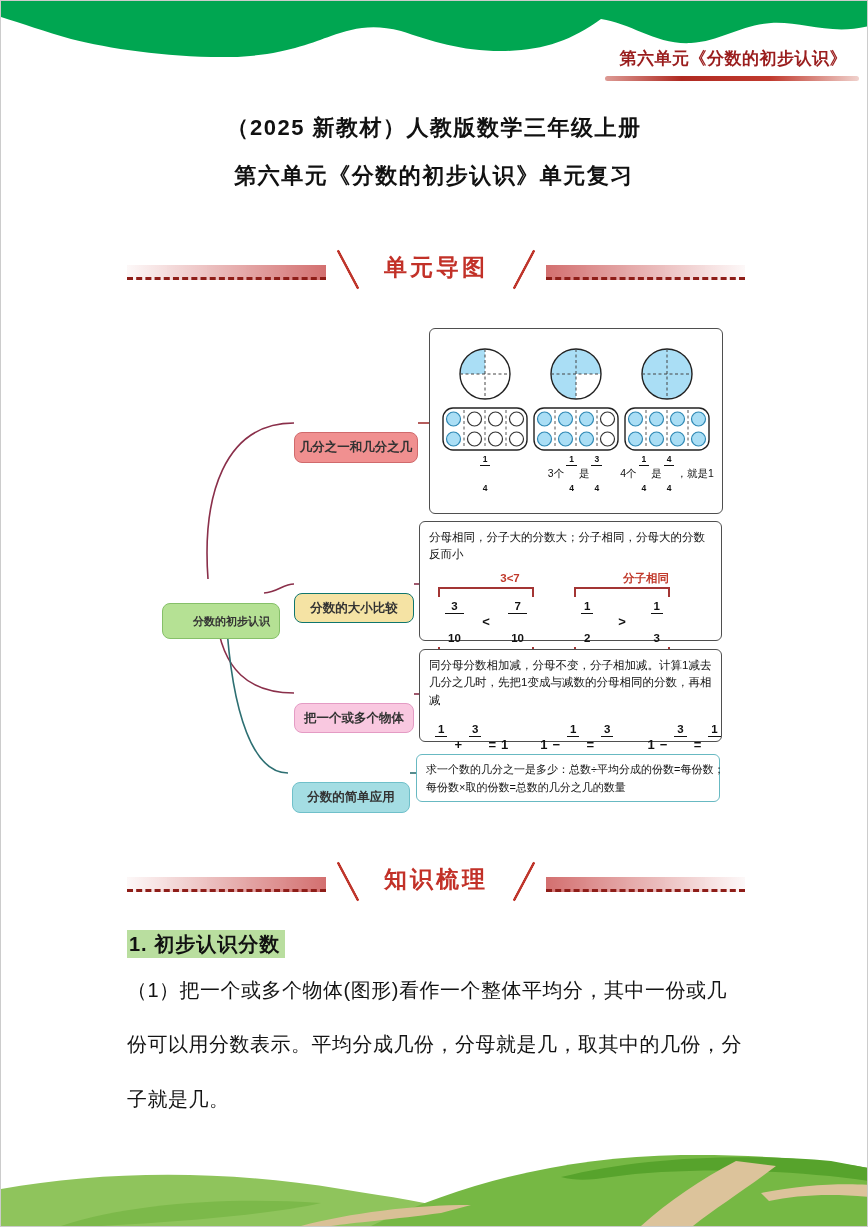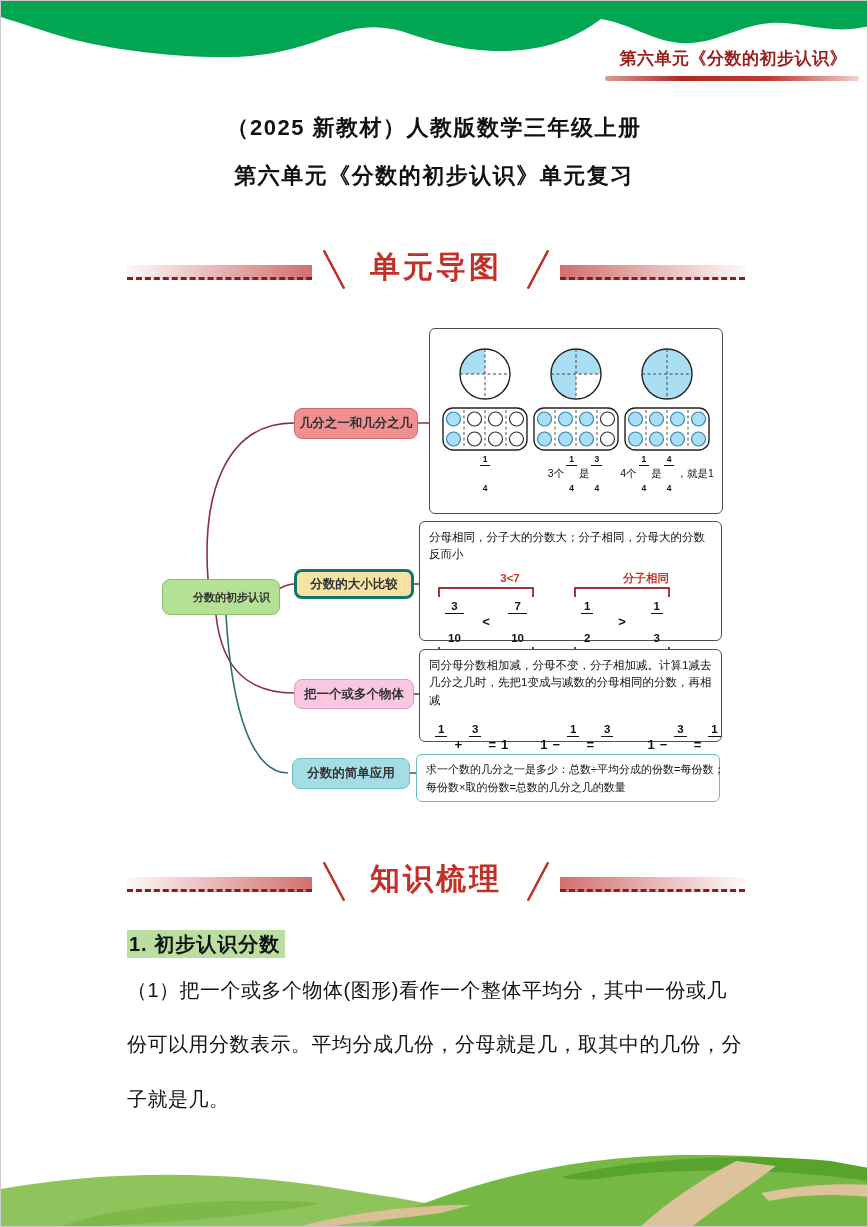--- a/index.html
+++ b/index.html
@@ -24,30 +24,30 @@
   .doc-title.l2 { top:160px; }
 
   
   .banner { position:absolute; left:126px; width:618px; height:48px; display:flex; align-items:center; }
   .bbar { flex:1; height:12px; position:relative; top:3px; }
   .bbar.left  { background:linear-gradient(to right, rgba(222,130,130,0.05), rgba(203,86,86,0.85)); border-bottom:3px dashed #8e1d18; }
   .bbar.right { background:linear-gradient(to right, rgba(203,86,86,0.85), rgba(222,130,130,0.05)); border-bottom:3px dashed #8e1d18; }
   .slash { width:44px; border-top:3.5px solid #bf362c; border-radius:2px; }
   .slash.back { transform:rotate(62deg);  margin:0 12px 0 0; }
   .slash.fwd  { transform:rotate(-62deg); margin:0 0 0 12px; }
-  .banner-label { font-size:30px; font-weight:700; color:#c23128; letter-spacing:3px; white-space:nowrap; position:relative; top:-2px; padding:0 2px; }
+  .banner-label { font-size:23px; font-weight:700; color:#c23128; letter-spacing:3px; white-space:nowrap; position:relative; top:-2px; padding:0 2px; }
 
   
   .mindmap { position:absolute; left:125px; top:320px; width:620px; height:495px; }
   .mm-lines { position:absolute; left:0; top:0; }
   .node { position:absolute; display:flex; align-items:center; justify-content:center; border-radius:8px;
-    font-weight:700; color:#333; box-sizing:border-box; text-align:center; }
+    font-weight:700; color:#333; box-sizing:border-box; text-align:center;margin-top:24px; }
   .root { left:36px;  top:258px; width:118px; height:36px; font-size:11px; background:#b5e194; border:1px solid #86c069;padding-left:21px; }
   .b1   { left:168px; top:87px;  width:124px; height:31px; font-size:12.5px; background:#f09090; border:1px solid #d06a6c; }
-  .b2   { left:168px; top:248px; width:120px; height:30px; font-size:12.5px; background:#f5e3a4; border:3px solid #0f766e; }
+  .b2   { left:168px; top:248px; width:120px; height:30px; font-size:12.5px; background:#f5e3a4; border:1px solid #0f766e; }
   .b3   { left:168px; top:358px; width:120px; height:30px; font-size:12.5px; background:#f9c8e0; border:1px solid #e49bc4; }
   .b4   { left:166px; top:437px; width:118px; height:31px; font-size:12.5px; background:#a4dde3; border:1px solid #6fc0ca; }
 
   .mbox { position:absolute; background:#fff; border:1.5px solid #4f4f4f; border-radius:6px; box-sizing:border-box; padding:7px 9px; }
   .box1 { left:303px; top:7px;   width:294px; height:186px; }
   .box2 { left:293px; top:200px; width:303px; height:120px; }
   .box3 { left:293px; top:328px; width:303px; height:93px; }
   .box4 { left:290px; top:433px; width:304px; height:48px; border-color:#68b9c2; padding:5px 9px; }
   .mbox-text { font-size:11.5px; line-height:1.5; color:#111; }
   .box4 .mbox-text { font-size:11px; line-height:1.65; }

